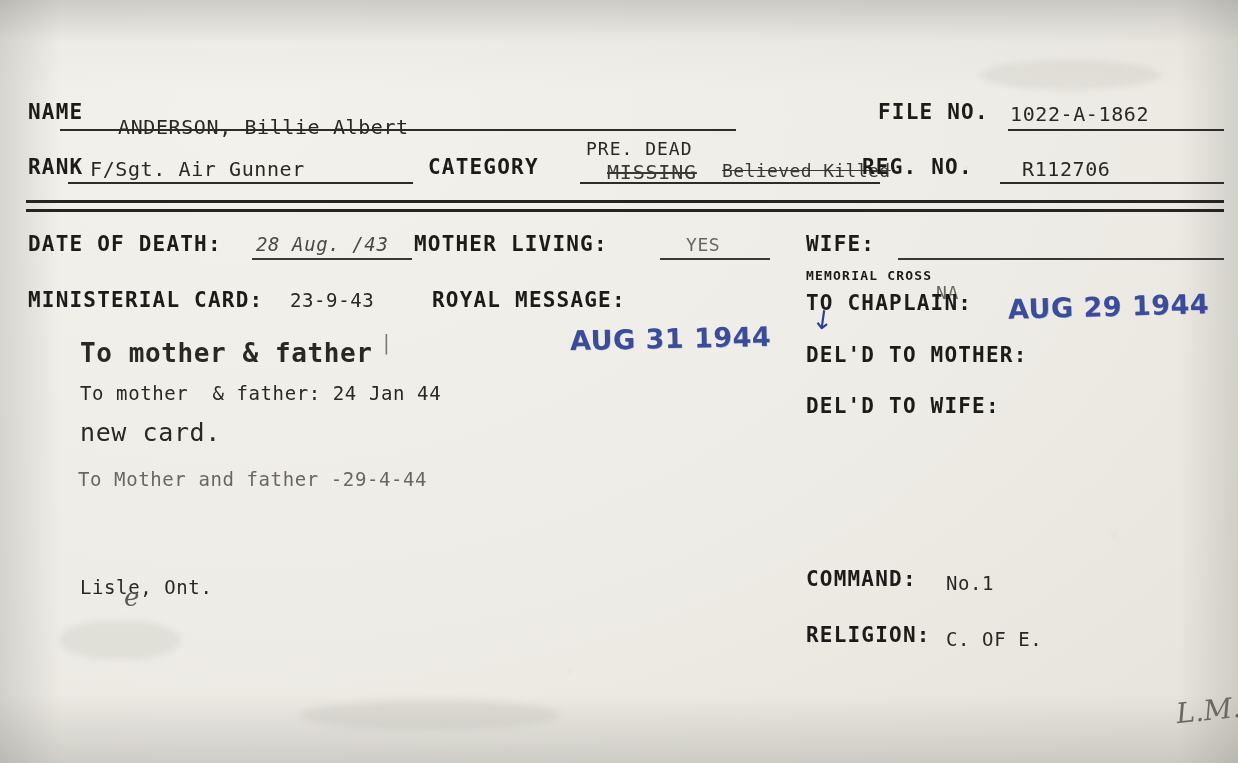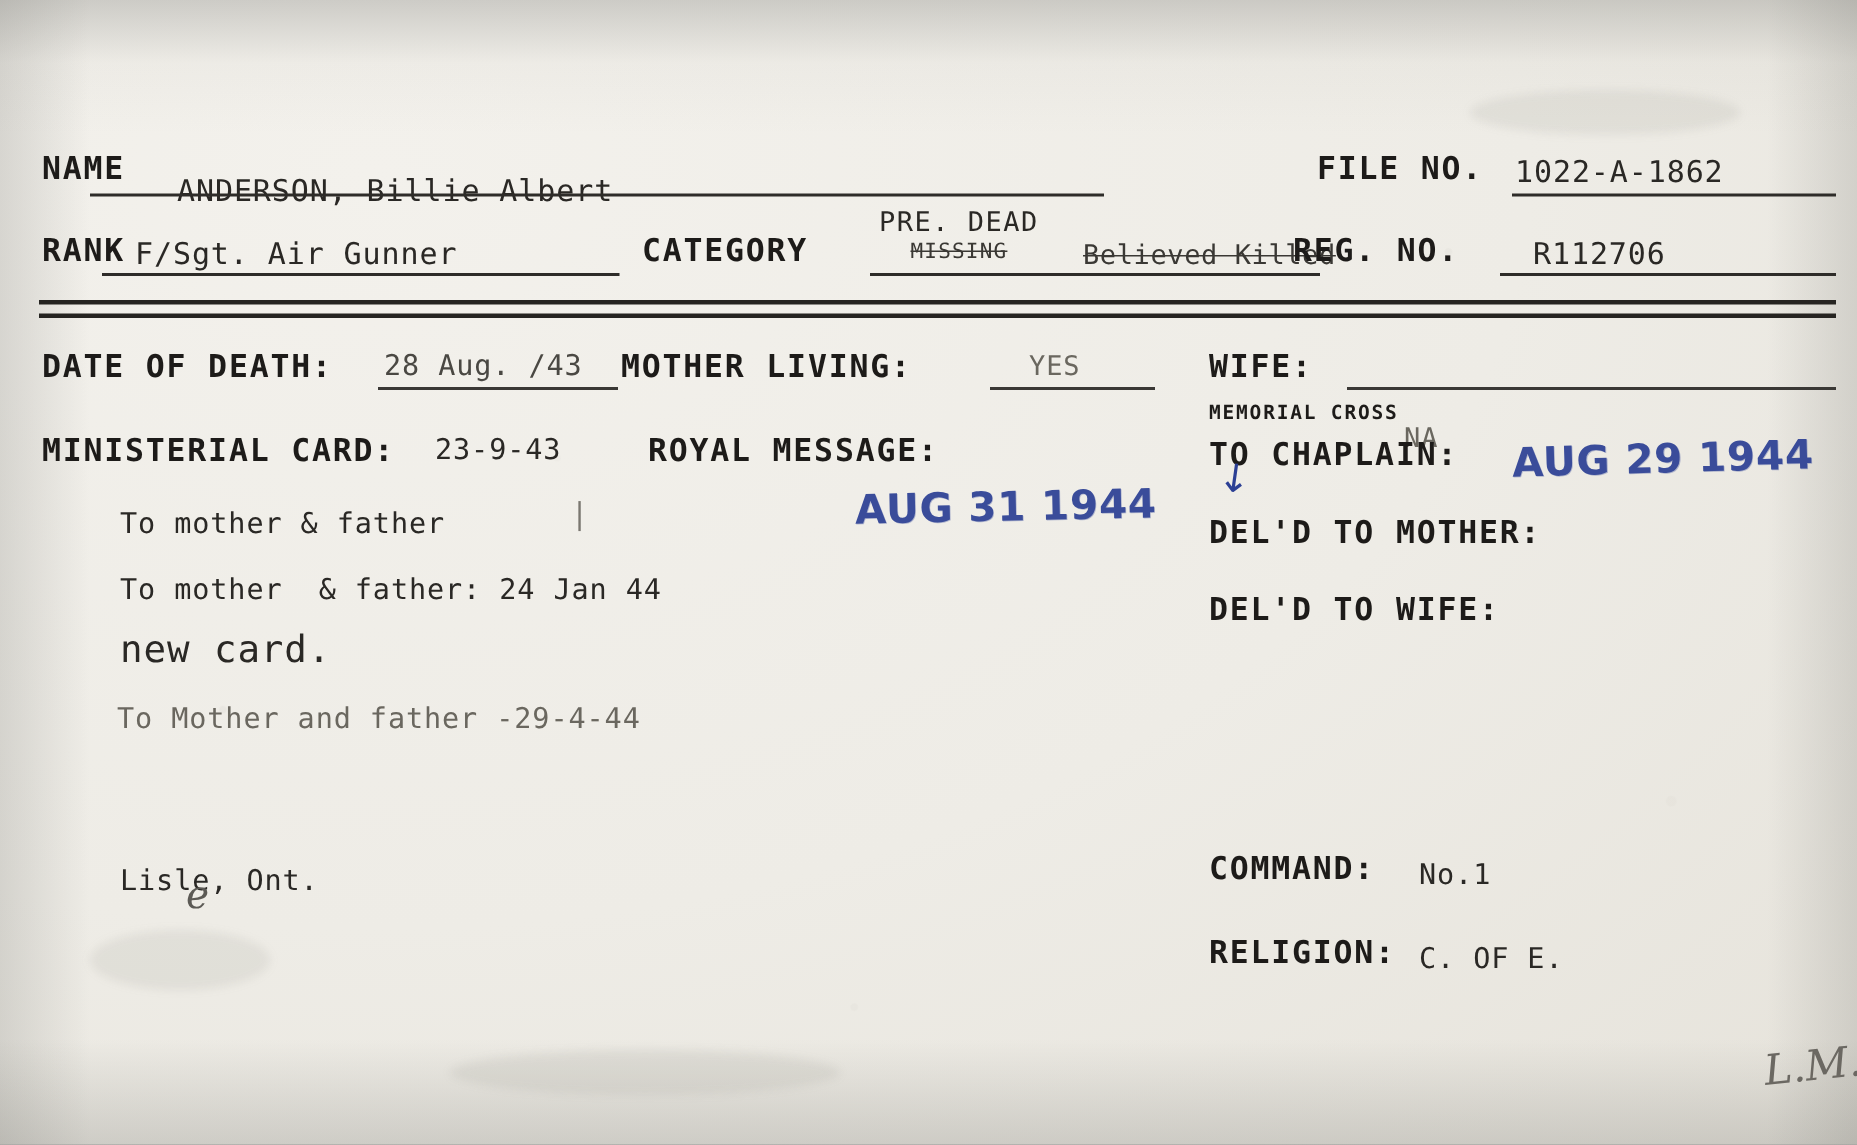--- a/index.html
+++ b/index.html
@@ -139,47 +139,47 @@
   <div class="txt label" style="left:878px; top:100px;">FILE NO.</div>
   <div class="txt typed" style="left:1010px; top:102px; font-size:20px;">1022-A-1862</div>
   <div class="rule" style="left:1008px; top:129px; width:216px;"></div>
 
   <div class="txt label" style="left:28px; top:155px;">RANK</div>
   <div class="txt typed" style="left:90px; top:157px; font-size:20px;">F/Sgt. Air Gunner</div>
   <div class="rule" style="left:68px; top:182px; width:345px;"></div>
 
   <div class="txt label" style="left:428px; top:155px;">CATEGORY</div>
   <div class="txt typed" style="left:586px; top:138px; font-size:18px; letter-spacing:1px;">PRE. DEAD</div>
-  <div class="txt typed strike" style="left:590px; top:160px; font-size:14px; letter-spacing:.8px;padding-left:17px;">MISSING</div>
+  <div class="txt typed strike" style="left:590px; top:160px; font-size:20px; letter-spacing:.8px;padding-left:17px;">MISSING</div>
   <div class="txt typed strike" style="left:722px; top:160px; font-size:18px; letter-spacing:.4px;">Believed Killed</div>
   <div class="rule" style="left:580px; top:182px; width:300px;"></div>
 
   <div class="txt label" style="left:862px; top:155px;">REG. NO.</div>
   <div class="txt typed" style="left:1022px; top:157px; font-size:20px;">R112706</div>
   <div class="rule" style="left:1000px; top:182px; width:224px;"></div>
 
   <div class="dbl-top" style="left:26px; top:200px; width:1198px;"></div>
   <div class="dbl-bot" style="left:26px; top:209px; width:1198px;"></div>
 
   <div class="txt label" style="left:28px; top:232px;">DATE OF DEATH:</div>
-  <div class="txt typed typed-faint" style="left:256px; top:233px; font-size:19px;">28 Aug. /43</div>
+  <div class="txt typed typed-faint" style="left:256px; top:233px; font-size:19px;font-style:italic;">28 Aug. /43</div>
   <div class="rule thin" style="left:252px; top:258px; width:160px;"></div>
 
   <div class="txt label" style="left:414px; top:232px;">MOTHER LIVING:</div>
   <div class="txt typed typed-lite" style="left:686px; top:234px; font-size:18px;">YES</div>
   <div class="rule thin" style="left:660px; top:258px; width:110px;"></div>
 
   <div class="txt label" style="left:28px; top:288px;">MINISTERIAL CARD:</div>
   <div class="txt typed" style="left:290px; top:289px; font-size:19px;">23-9-43</div>
 
   <div class="txt label" style="left:432px; top:288px;">ROYAL MESSAGE:</div>
 
   <div class="stamp" style="left:570px; top:323px;">AUG 31 1944</div>
 
-  <div class="txt typed" style="left:80px; top:338px; font-size:19px;">To mother &amp; father</div>
+  <div class="txt typed" style="left:80px; top:338px; font-size:26px;font-weight:bold;">To mother &amp; father</div>
   <div class="pencil" style="left:383px; top:330px; font-size:20px; color:#7a7770;">|</div>
 
   <div class="txt typed" style="left:80px; top:382px; font-size:19px;">To mother  &amp; father: 24 Jan 44</div>
   <div class="txt typed" style="left:80px; top:418px; font-size:25px;">new card.</div>
 
   <div class="txt typed typed-lite" style="left:78px; top:468px; font-size:19px;">To Mother and father -29-4-44</div>
 
   <div class="txt typed" style="left:80px; top:576px; font-size:19px;">Lisle, Ont.</div>
   <div class="pencil" style="left:124px; top:582px; font-size:26px; font-style:italic;">e</div>
 

